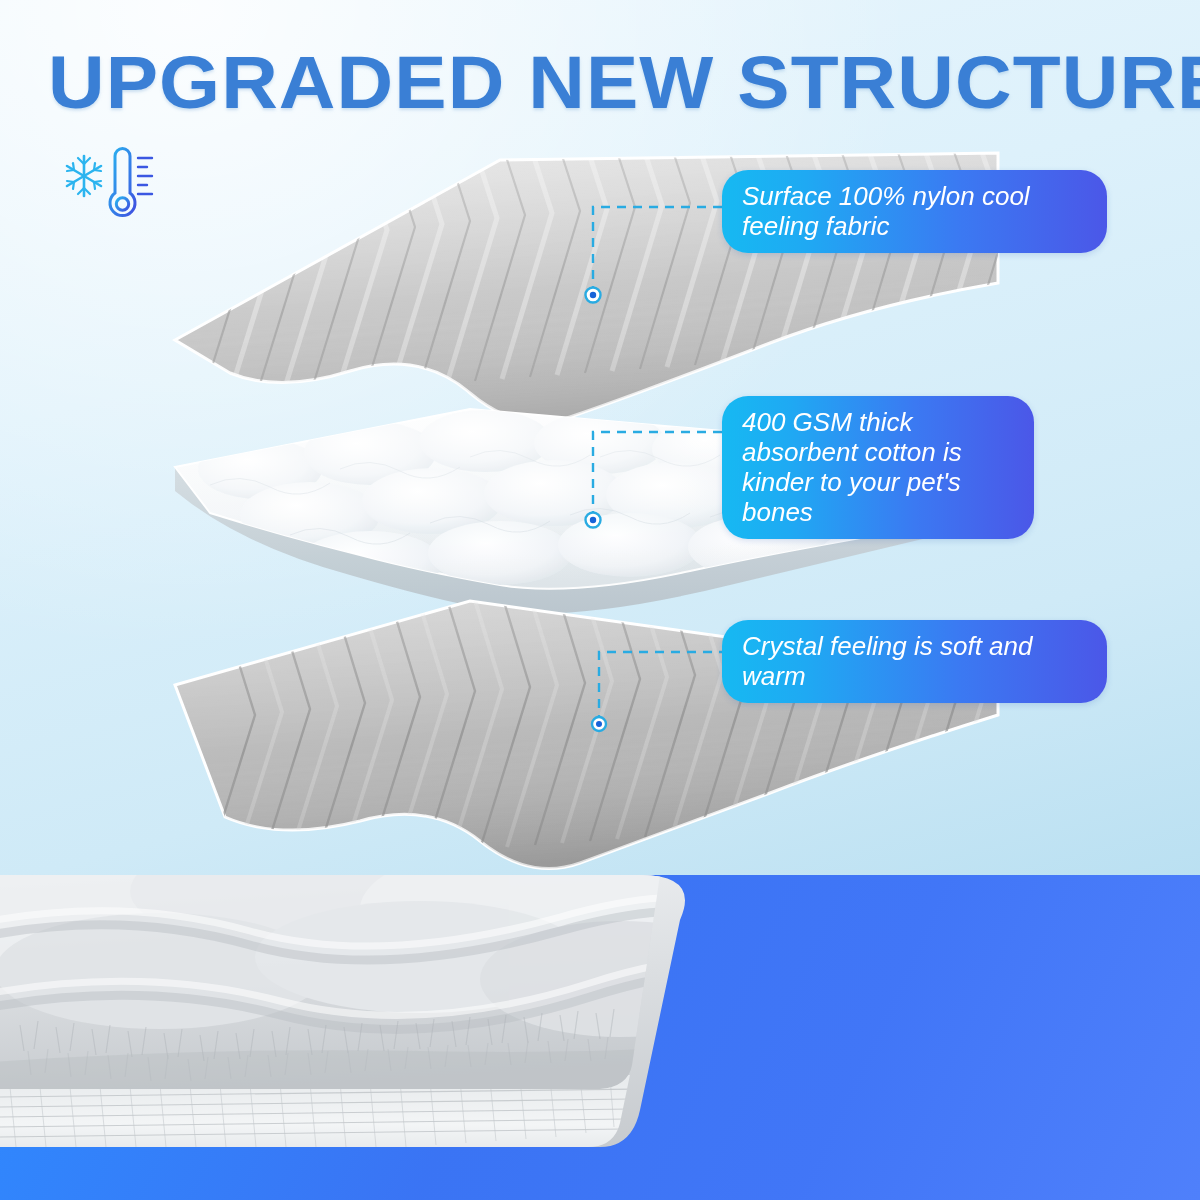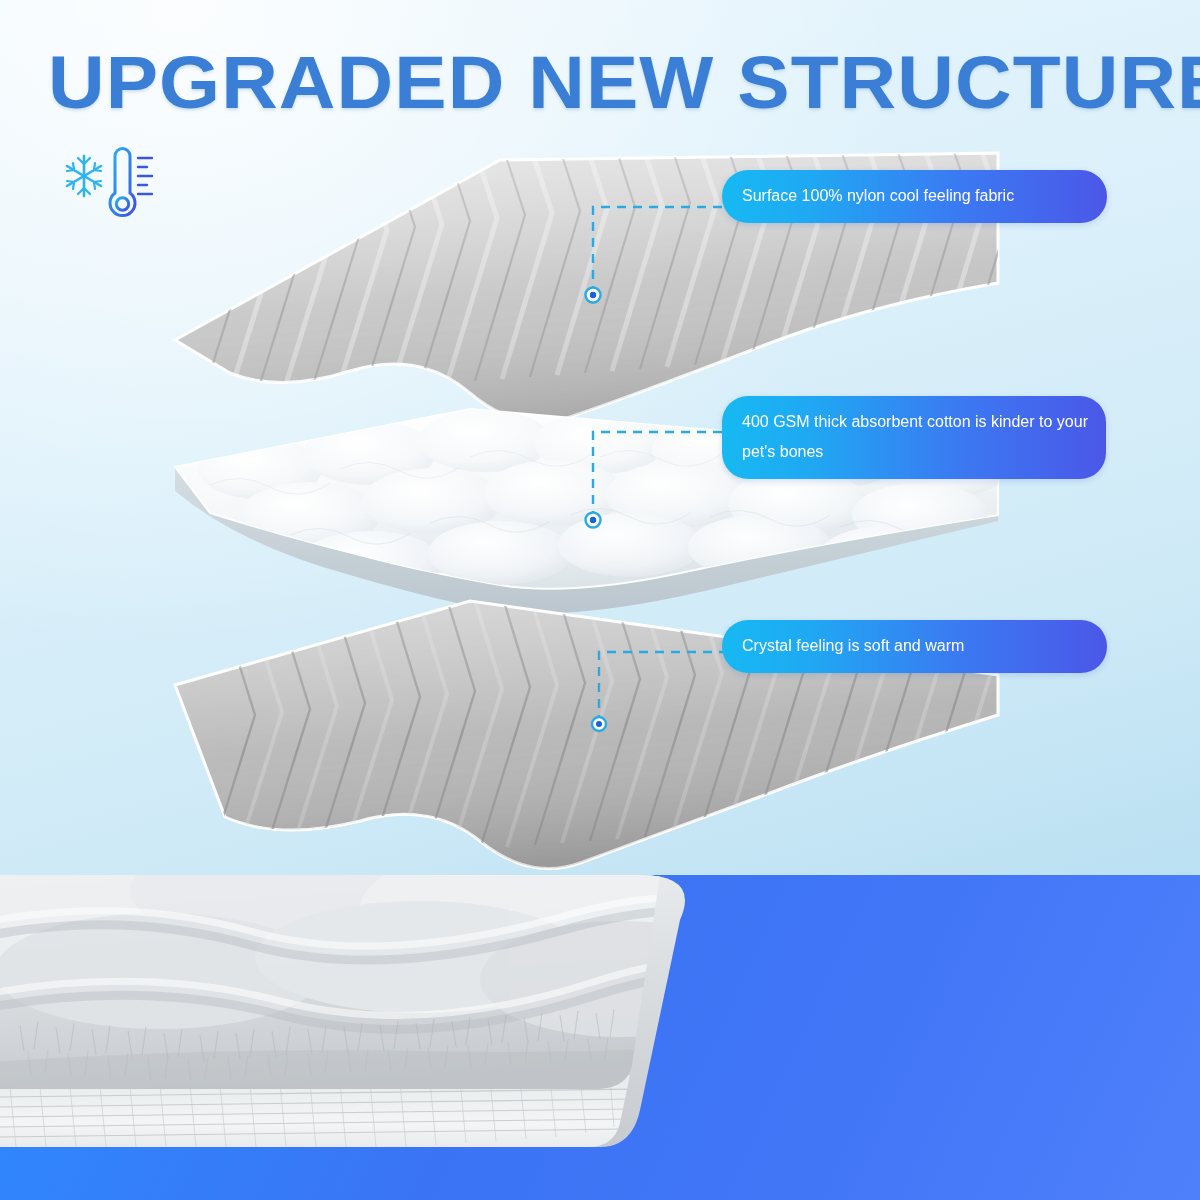--- a/index.html
+++ b/index.html
@@ -58,28 +58,29 @@
   #layer-middle { left: 170px; top: 395px;  width: 830px; height: 250px; }
   #layer-bottom { left: 170px; top: 595px;  width: 830px; height: 285px; }
 
   
   .callout {
     position: absolute;
     box-sizing: border-box;
     border-radius: 26px;
     background: linear-gradient(90deg, #16b9f2 0%, #1fa9f3 22%, #3b79f2 62%, #4b57e8 100%);
     color: #ffffff;
-    font-size: 16px;
+    font-size: 26px;
     line-height: 30px;
     padding: 11px 4px 12px 20px;
     box-shadow: 0 2px 6px rgba(40,90,180,0.18);
     white-space: pre-line;
+    font-style: italic;
   }
   #callout-1 { left: 722px; top: 170px;  width: 385px; }
-  #callout-2 { left: 722px; top: 396px;  width: 384px; }
+  #callout-2 { left: 722px; top: 396px;  width: 312px; }
   #callout-3 { left: 722px; top: 620px;  width: 385px; }
 
   
   .leader { position: absolute; pointer-events: none; }
   #leader-1 { left: 575px; top: 195px; width: 165px; height: 110px; }
   #leader-2 { left: 575px; top: 420px; width: 165px; height: 110px; }
   #leader-3 { left: 585px; top: 640px; width: 155px; height: 95px; }
 
   
   #bottom-band {

